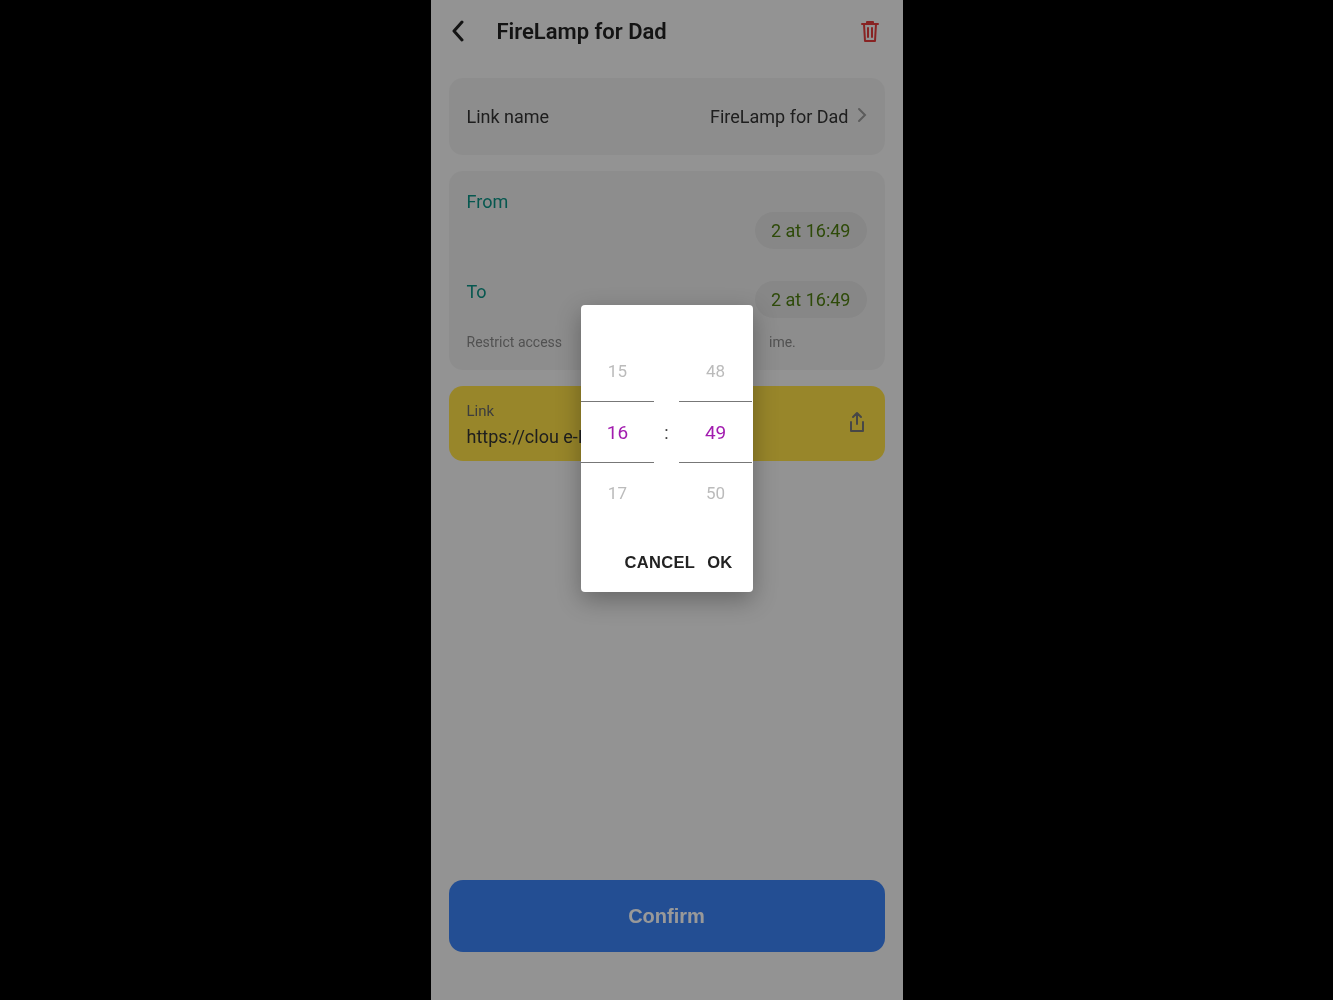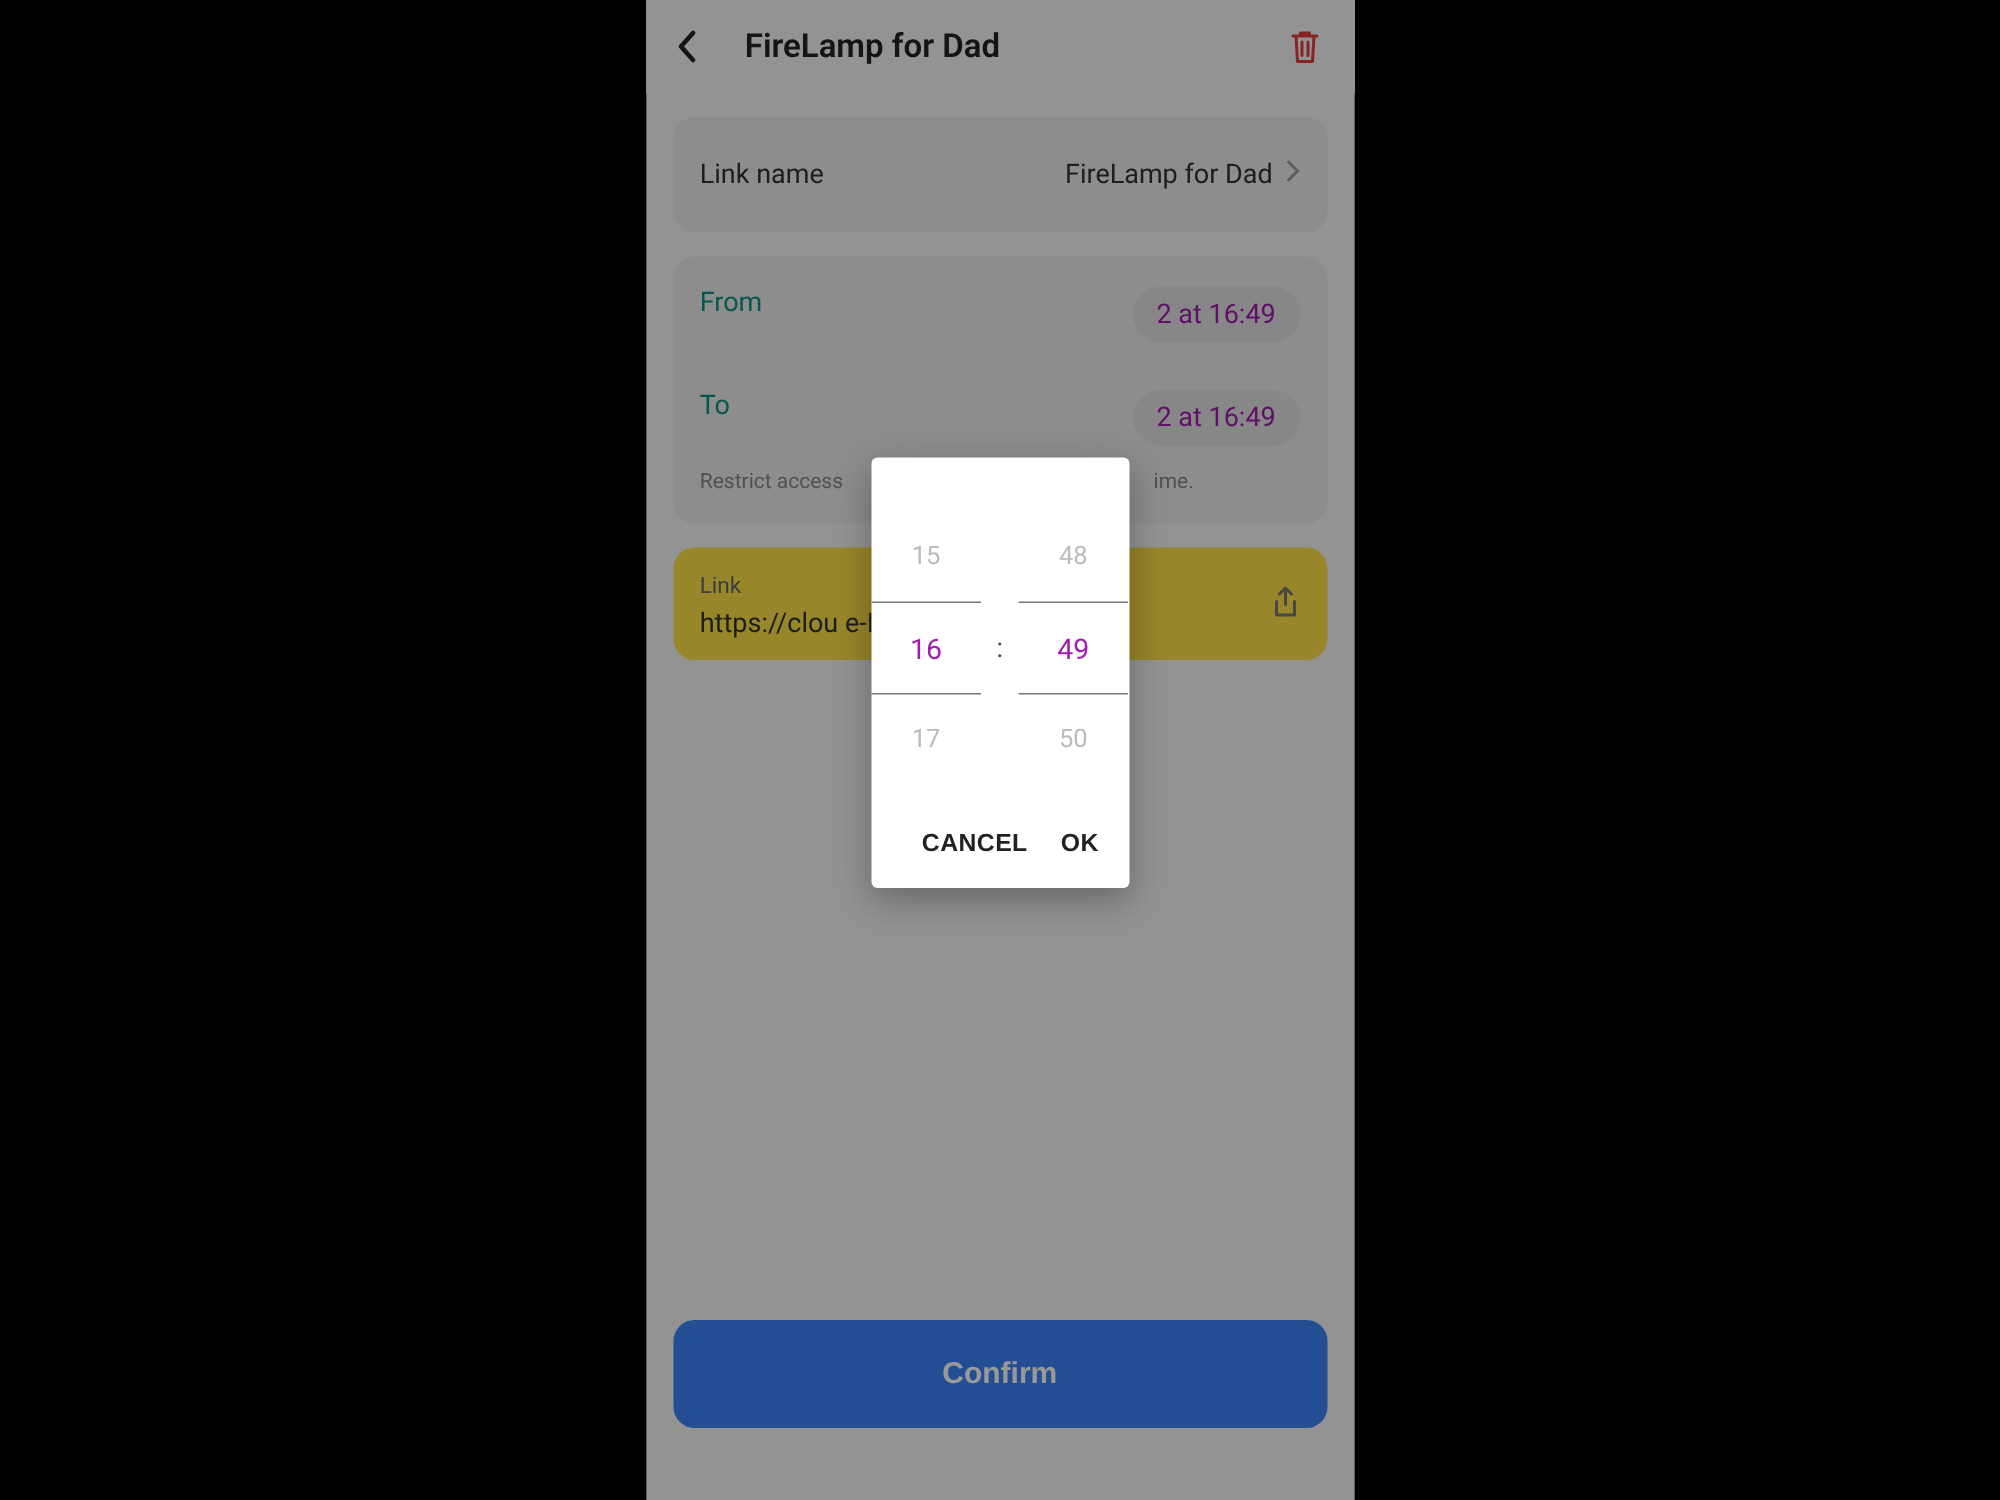--- a/index.html
+++ b/index.html
@@ -107,21 +107,21 @@
     width: 30px; height: 30px;
     background: #fff;
     border-radius: 50%;
   }
   .teal-label { color: #0b9284; font-size: 18px; }
   .time-chip {
     background: #e1e1e1;
     border-radius: 22px;
     padding: 8px 16px;
     font-size: 18px;
-    color: #a21caf;
+    color: #4d7c0f;
     margin-left: auto;
   }
   .hint {
     font-size: 14px;
     color: #888;
     padding: 0 18px 16px 18px;
   }
   .link-card {
     background: #fde047;
     border-radius: 14px;
@@ -182,21 +182,21 @@
     align-items: center; justify-content: center;
     font-size: 19px;
     color: #a21caf;
   }
   .faded { color: #bbb; font-size: 17px; }
   .underline { border-bottom: 1.5px solid #777; }
   .colon { font-size: 18px; color: #444; }
   .dialog-actions {
     display: flex;
     justify-content: flex-end;
-    gap: 22px;
+    gap: 12px;
     padding: 30px 20px 20px 20px;
   }
   .dlg-btn {
     font-size: 16.5px;
     font-weight: 600;
     color: #222;
     background: none;
     border: none;
     letter-spacing: 0.3px;
   }
@@ -226,21 +226,21 @@
       <span class="row-value">FireLamp for Dad</span>
       <span class="chev">
         <svg width="10" height="16" viewBox="0 0 10 16">
             <path d="M2 2 L8 8 L2 14" stroke="#999" stroke-width="2" fill="none" stroke-linecap="round"></path>
           </svg>
       </span>
     </div>
   </div>
 
   <div class="card">
-    <div class="row" style="padding:16px 18px;">
+    <div class="row" style="padding:16px 18px;flex-direction:column;">
       <span class="teal-label">From</span>
       <span class="time-chip">2 at 16:49</span>
     </div>
     <div class="row" style="padding:16px 18px;">
       <span class="teal-label">To</span>
       <span class="time-chip">2 at 16:49</span>
     </div>
     <div class="hint">
       <span>Restrict access</span>
       <span style="display:inline-block;width:200px;"></span>

